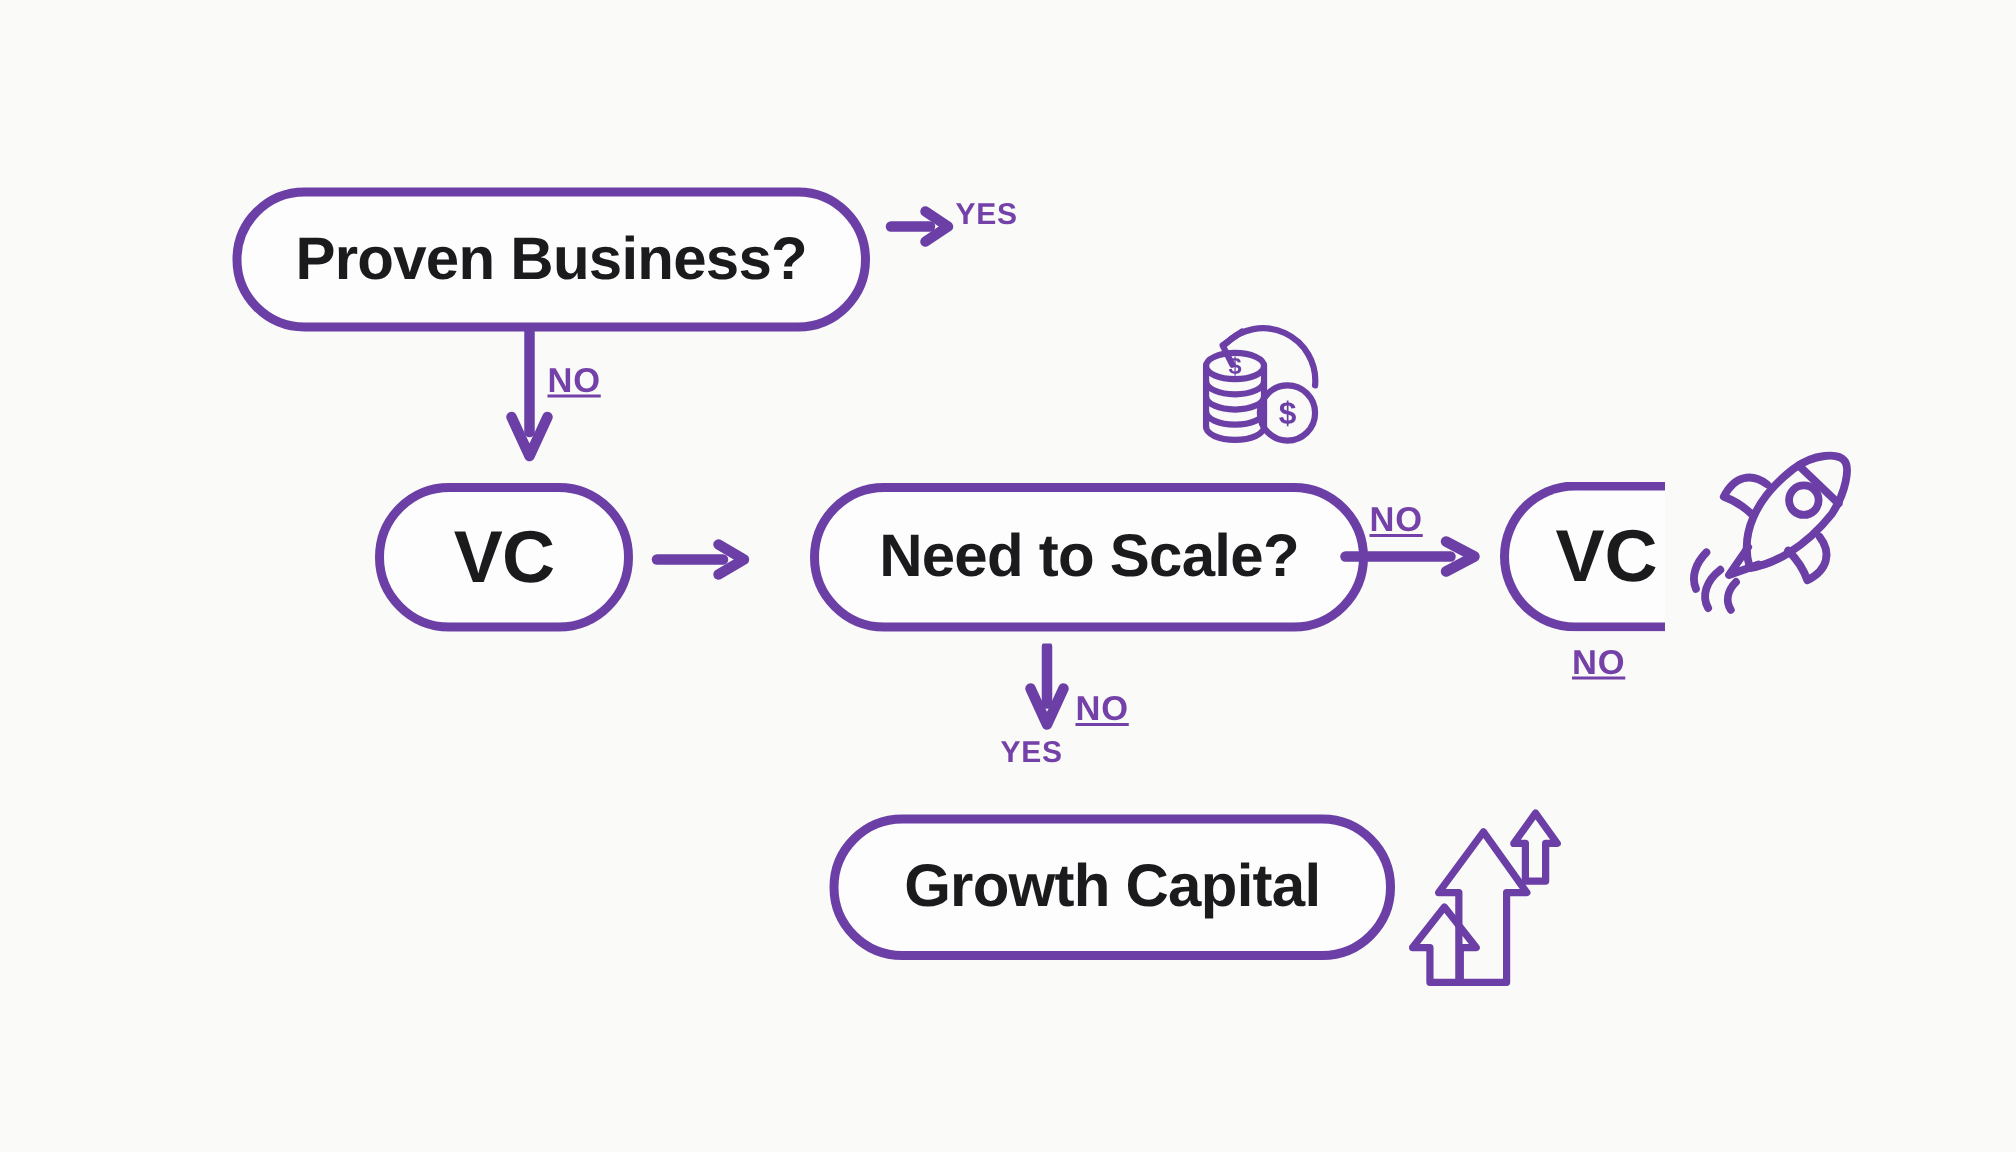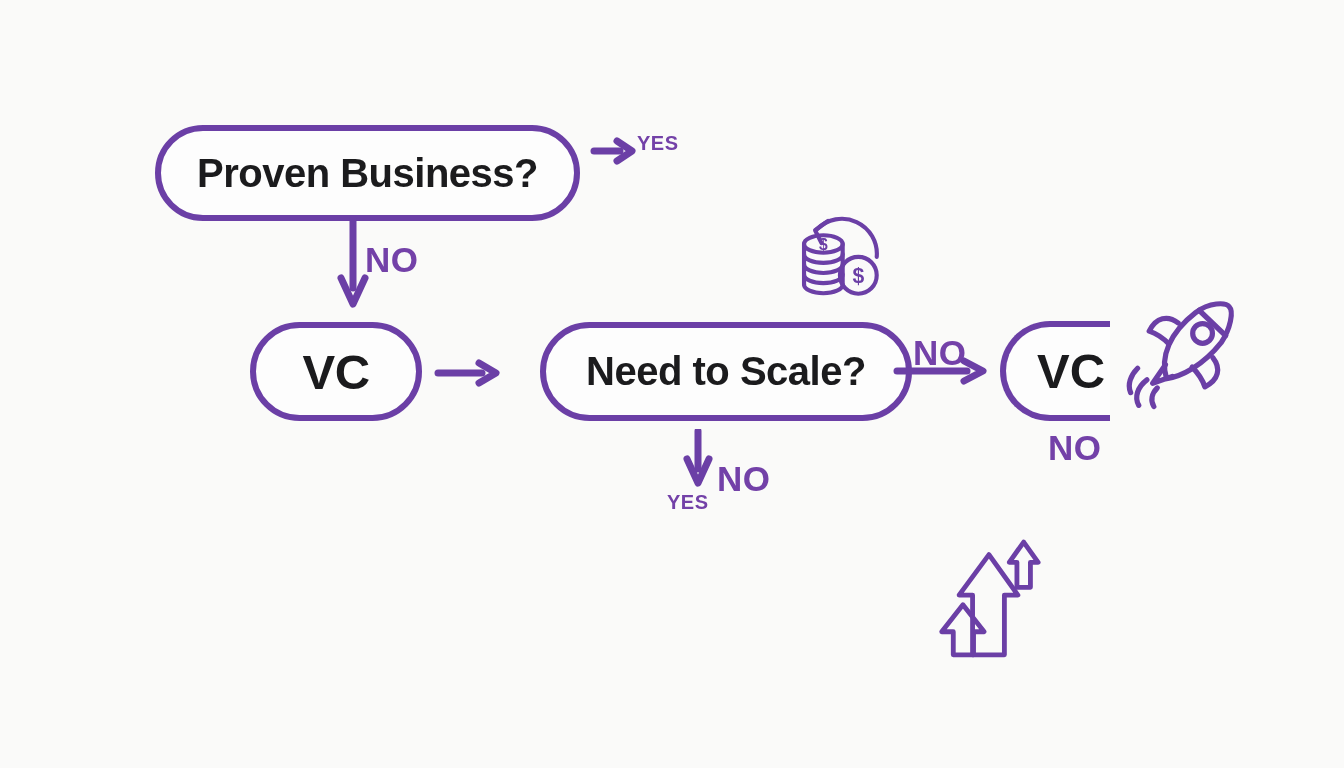--- a/index.html
+++ b/index.html
@@ -46,21 +46,21 @@
   .icon path, .icon circle, .icon ellipse, .icon polyline{
     stroke:#6b3fa6;fill:none;
     stroke-linecap:round;stroke-linejoin:round;
   }
   .icon text{
     fill:#6b3fa6;stroke:none;
     font-family:"Liberation Sans", sans-serif;
     font-weight:700;text-anchor:middle;
   }
   .fz40{font-size:40px;} .fz42{font-size:49px;}
-  .lbl27{font-size:35px;} .lbl30{font-size:20px;}
+  .lbl27{font-size:23px;text-decoration:underline;} .lbl30{font-size:20px;}
 </style>
 </head>
 <body>
 
 <div class="canvas">
 
   <div class="pill fz40" style="left:155px;top:103px;width:425px;height:96px;margin-top:22px;">
     <span>Proven Business?</span>
   </div>
 
@@ -131,20 +131,23 @@
     </g>
   </svg>
 
   <svg class="arrow" style="left:681px;top:429px;" width="34" height="62" viewBox="0 0 34 62">
     <line x1="17" y1="2" x2="17" y2="40"></line>
     <polyline points="6,30 17,54 28,30"></polyline>
   </svg>
   <div class="edge-label lbl27" style="left:717px;top:459px;">NO</div>
   <div class="edge-label lbl30" style="left:667px;top:491px;">YES</div>
 
+  <div class="pill fz40" style="left:553px;top:543px;width:377px;height:97px;">
+    <span>Growth Capital</span>
+  </div>
 
   <svg class="icon" style="left:934px;top:531px;" width="108" height="132" viewBox="0 0 112 128">
     <g stroke-width="5" stroke-linejoin="miter">
       <path d="M20,124 L20,100 L8,100 L30,72 L52,100 L41,100 L41,124 Z"></path>
       <path d="M40,124 L40,62 L26,62 L57,20 L87,62 L73,62 L73,124 Z"></path>
       <path d="M86,54 L86,28 L78,28 L93,7 L108,28 L100,28 L100,54 Z"></path>
     </g>
   </svg>
 
 </div>

